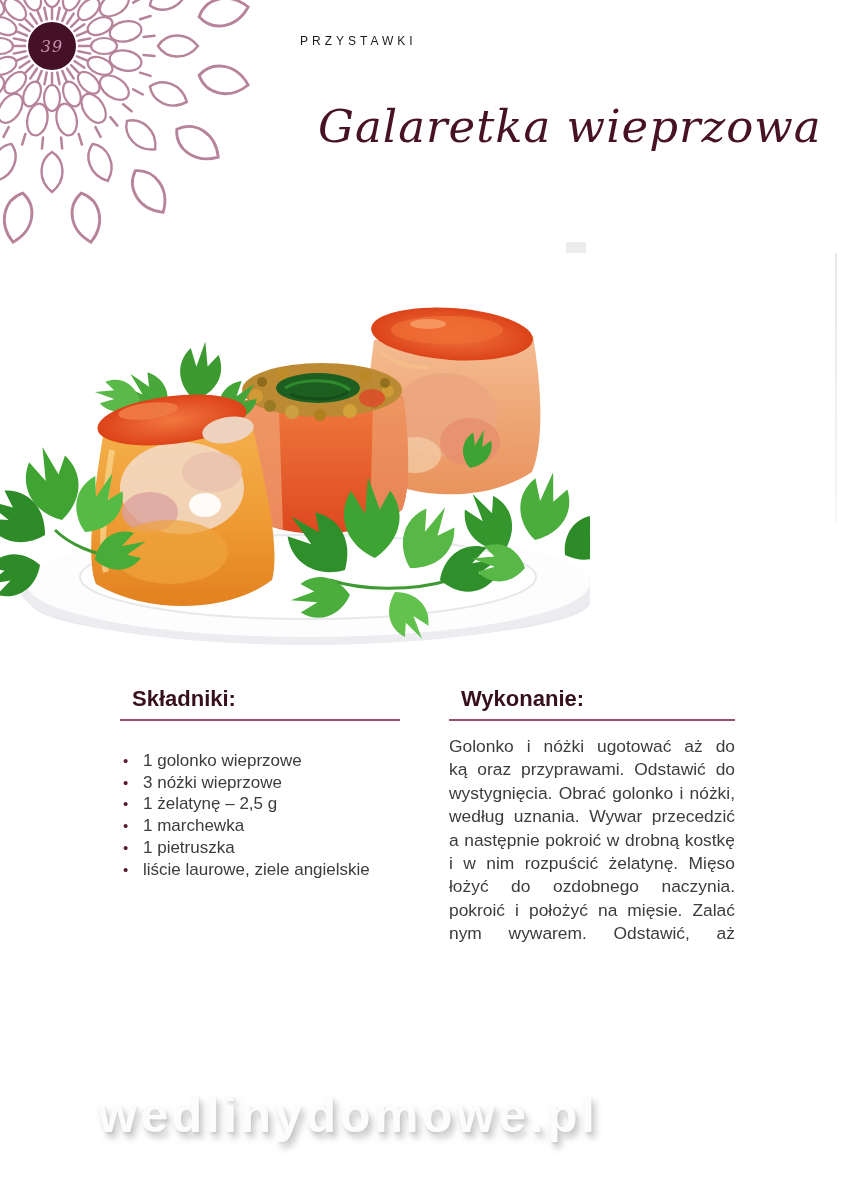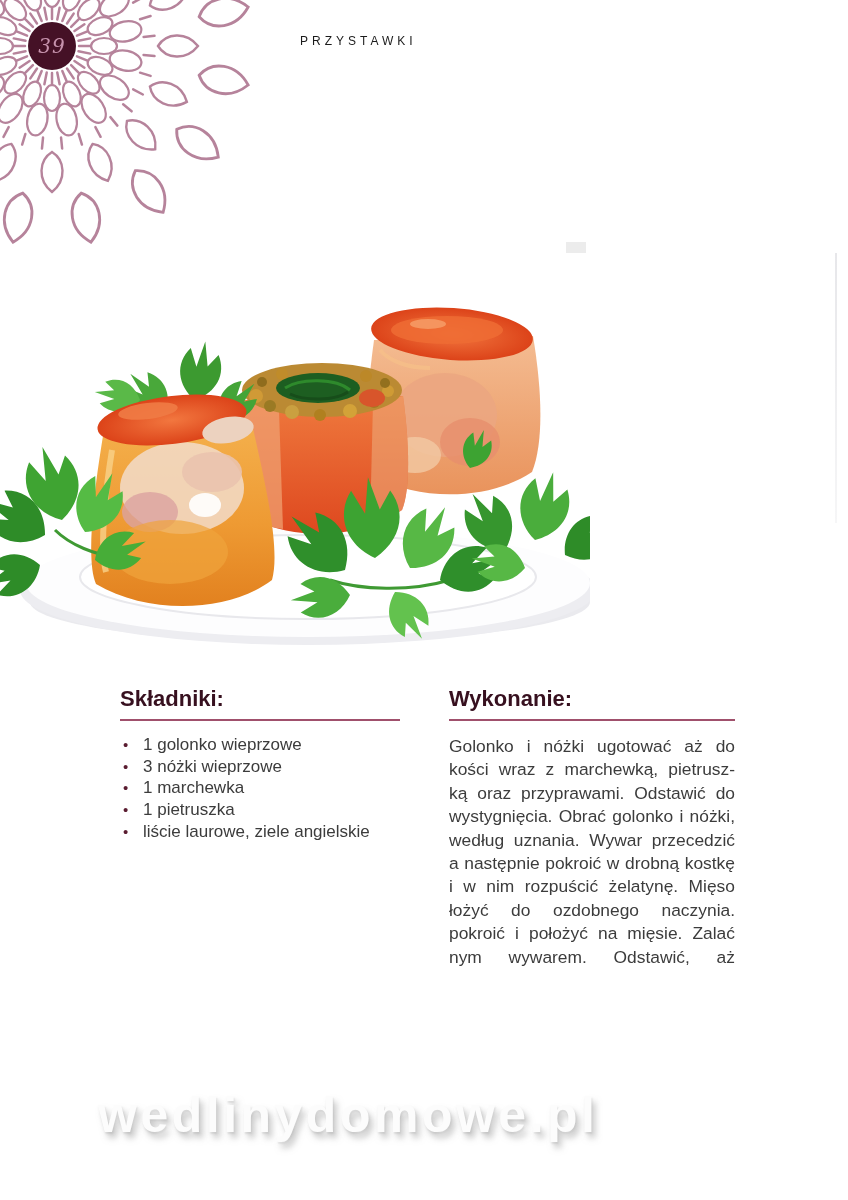--- a/index.html
+++ b/index.html
@@ -7,21 +7,21 @@
   .page {
     position:relative; width:848px; height:1200px; margin:0 auto;
     background:#ffffff; overflow:hidden;
   }
   
   .mandala { position:absolute; left:-188px; top:-194px; width:480px; height:480px; }
   .page-badge {
     position:absolute; left:28px; top:22px; width:48px; height:48px;
     border-radius:50%; background:#451126;
     color:#c793ad; font-family:"DejaVu Serif", serif; font-style:italic;
-    font-size:20px; letter-spacing:1px;
+    font-size:16px; letter-spacing:1px;
     display:flex; align-items:center; justify-content:center;
   }
   
   .section-label {
     position:absolute; left:300px; top:34px;
     font-size:12px; letter-spacing:4px; color:#1b1b1b; font-weight:400;
   }
   .title-line {
     position:absolute; font-family:"DejaVu Serif", serif; font-style:italic;
     font-size:45px; color:#471226; white-space:nowrap; letter-spacing:1px;
@@ -30,23 +30,23 @@
   .title-2 { left:300px; top:156px; }
   
   .photo { position:absolute; left:0; top:250px; width:590px; height:400px; }
   .photo-corner-artifact { position:absolute; left:566px; top:242px; width:20px; height:11px; background:#ececec; }
   .scan-edge { position:absolute; left:835px; top:253px; width:2px; height:270px;
     background:linear-gradient(#e7e7ea, #f6f6f7); }
   
   .col { position:absolute; top:686px; }
   .col-left  { left:120px; width:280px; }
   .col-right { left:449px; width:286px; }
-  .col h2 { font-size:22px; font-weight:700; color:#37101f; }
+  .col h2 { font-size:22px; font-weight:700; color:#37101f;margin-left:12px; }
   .rule { height:2px; background:#a0506c; margin-top:7px; border:none; }
-  .ing-list { list-style:none; margin-top:13px; }
+  .ing-list { list-style:none; margin-top:29px; }
   .ing-list li {
     position:relative; padding-left:23px; font-size:17px; line-height:21.7px; color:#3c3c3c;
   }
   .ing-list li::before {
     content:"•"; position:absolute; left:3px; top:0;
     color:#5a1c30; font-size:15px;
   }
   .prep { margin-top:14px; }
   .prep-line {
     font-size:17.4px; line-height:23.4px; height:23.4px; overflow:hidden;
@@ -188,20 +188,21 @@
       <use href="#s16" transform="rotate(11.25)"></use>
     </g>
   </svg>
 
   <div class="page-badge">
     <span>39</span>
   </div>
 
   <div class="section-label">PRZYSTAWKI</div>
 
+  <div class="title-line title-1">Galaretka wieprzowa</div>
 
   <svg class="photo" viewBox="0 0 590 400" xmlns="http://www.w3.org/2000/svg">
     <defs>
       <linearGradient id="gAmber" x1="0" y1="0" x2="0" y2="1">
         <stop offset="0" stop-color="#f4b04c"></stop>
         <stop offset="0.55" stop-color="#ee9a33"></stop>
         <stop offset="1" stop-color="#e2811f"></stop>
       </linearGradient>
       <linearGradient id="gRedBody" x1="0" y1="0" x2="0" y2="1">
         <stop offset="0" stop-color="#ef7a3e"></stop>
@@ -310,32 +311,32 @@
 
   <div class="photo-corner-artifact"></div>
   <div class="scan-edge"></div>
 
   <div class="col col-left">
     <h2>Składniki:</h2>
     <div class="rule"></div>
     <ul class="ing-list">
       <li>1 golonko wieprzowe</li>
       <li>3 nóżki wieprzowe</li>
+      <li>1 żelatynę – 2,5 g</li>
       <li>1 marchewka</li>
       <li>1 pietruszka</li>
       <li>liście laurowe, ziele angielskie</li>
     </ul>
   </div>
 
   <div class="col col-right">
     <h2>Wykonanie:</h2>
     <div class="rule"></div>
     <div class="prep">
       <div class="prep-line">Golonko i nóżki ugotować aż do mięk-</div>
-      <div class="prep-line">kości wraz z marchewką, pietrusz-</div>
       <div class="prep-line">ką oraz przyprawami. Odstawić do</div>
       <div class="prep-line">wystygnięcia. Obrać golonko i nóżki,</div>
       <div class="prep-line">według uznania. Wywar przecedzić</div>
       <div class="prep-line">a następnie pokroić w drobną kostkę</div>
       <div class="prep-line">i w nim rozpuścić żelatynę. Mięso prze-</div>
       <div class="prep-line">łożyć do ozdobnego naczynia. Jarzyny</div>
       <div class="prep-line">pokroić i położyć na mięsie. Zalać chłod-</div>
       <div class="prep-line">nym wywarem. Odstawić, aż zastygnie.</div>
     </div>
   </div>

